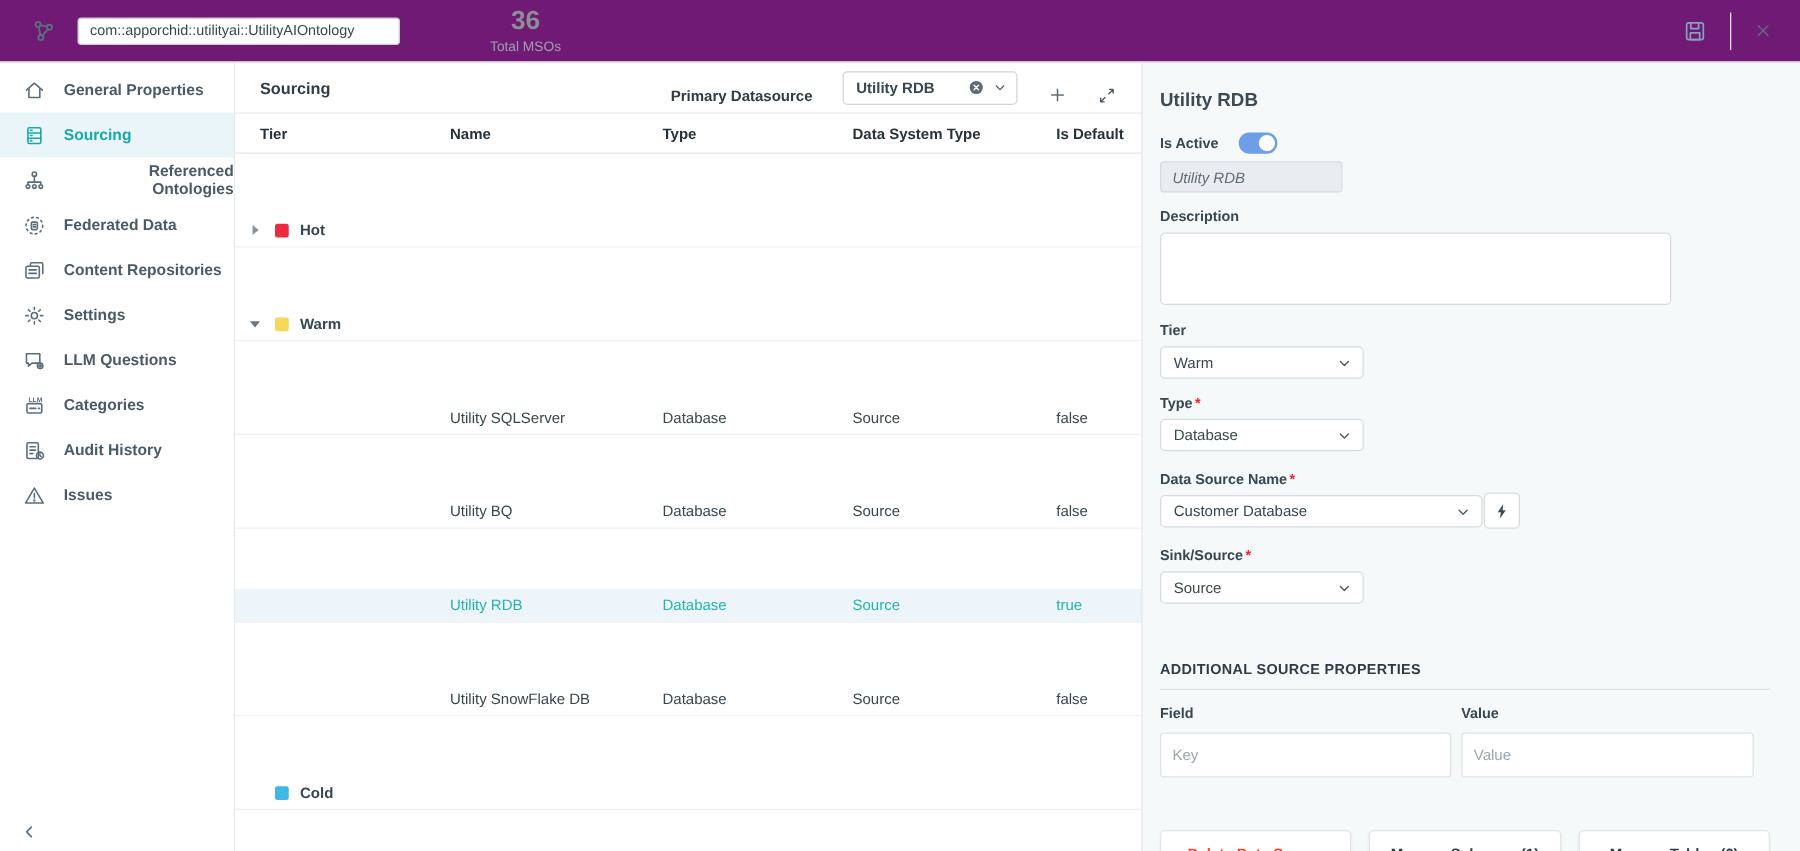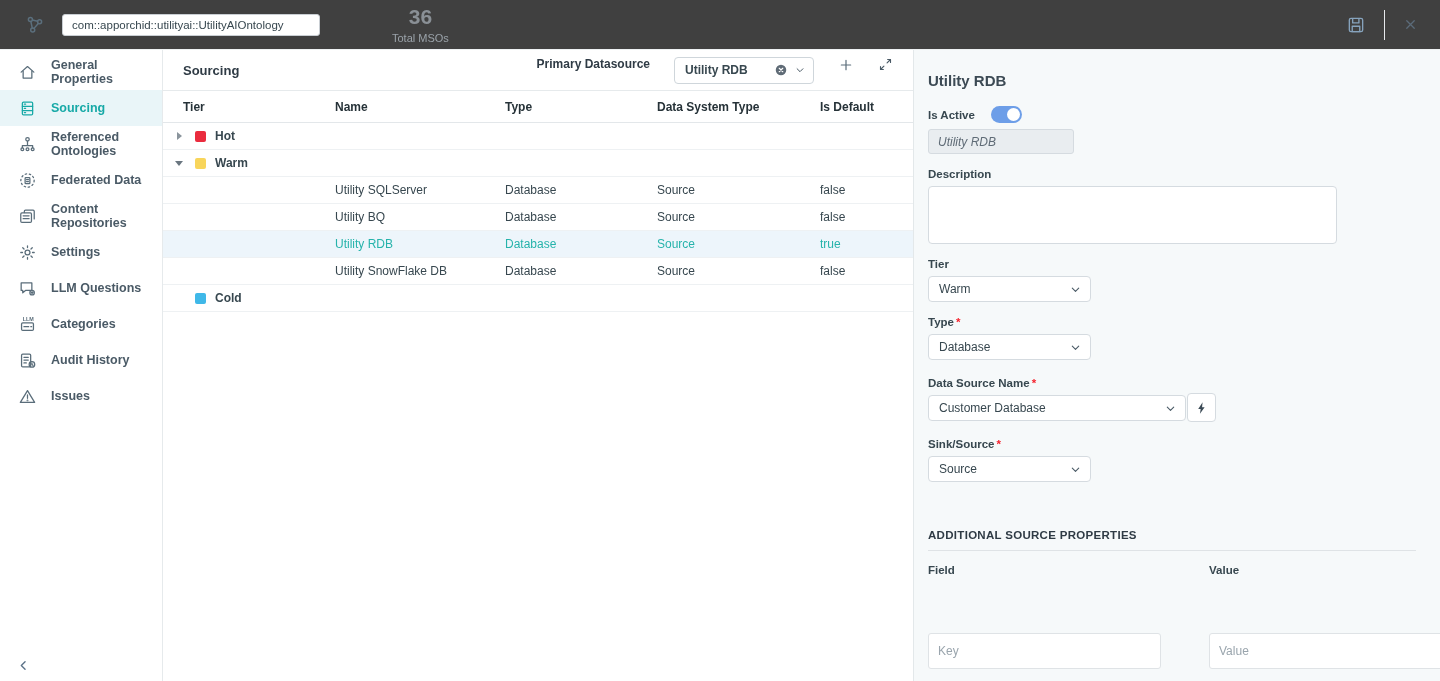--- a/index.html
+++ b/index.html
@@ -2,62 +2,62 @@
 <html><head>
 <meta charset="utf-8">
 <style>
   * { margin:0; padding:0; box-sizing:border-box; }
   html,body { width:1440px; height:681px; overflow:hidden; background:#fff;
     font-family:"Liberation Sans", sans-serif; color:#37474f; }
   svg { display:block; }
 
   
   .topbar { height:50px; display:flex; align-items:center; padding:0 22px 0 24px;
-    border-bottom:1px solid #eef1f3; background:#404040; }
+    border-bottom:1px solid #eef1f3; background:#701a75; }
   .molecule { color:#5b6f7d; margin-right:16px; }
   .ontology-input { width:258px; height:22px; border:1px solid #c9ced3; border-radius:3px;
     padding:0 9px; font-size:11.5px; color:#37474f; font-family:inherit; outline:none; }
   .mso { margin-left:72px; text-align:center; line-height:1.1; }
   .mso-num { font-size:21px; font-weight:700; color:#8a9096; }
   .mso-label { font-size:11px; color:#9aa2a9; margin-top:3px; }
   .topbar-right { margin-left:auto; display:flex; align-items:center; gap:18px; }
   .tb-divider { width:1px; height:30px; background:#e6e9ec; }
   .icon-btn { cursor:pointer; background:none; border:none; padding:0; color:#5b6b7a; }
 
   
   .content { display:flex; height:631px; }
 
   
-  .sidebar { width:163px; border-right:1px solid #e6eaec; position:relative;
-    padding-top:4px; background:#fff; flex:none; }
+  .sidebar { width:188px; border-right:1px solid #e6eaec; position:relative;
+    padding-top:4px; background:#fff; flex:none;text-align:right; }
   .side-item { height:36px; display:flex; align-items:center; padding-left:18px; gap:14px;
     font-size:12.5px; font-weight:700; color:#4a5a66; cursor:pointer; }
   .side-item.selected { background:#e9f5f8; color:#17a9a7; }
   .side-icon { width:19px; height:19px; color:#5a6d7a; flex:none; }
   .side-item.selected .side-icon { color:#17a9a7; }
   .collapse-btn { position:absolute; left:16px; bottom:8px; color:#5b7288; cursor:pointer; }
 
   
   .main { flex:1; display:flex; flex-direction:column; background:#fff; min-width:0; }
   .main-header { height:41px; display:flex; align-items:center; padding:0 20px;
     border-bottom:1px solid #e6eaec; flex:none; }
   .main-title { font-size:13px; font-weight:700; color:#2f3b45; }
-  .hdr-right { margin-left:auto; display:flex; align-items:flex-start; gap:24px; }
+  .hdr-right { margin-left:auto; display:flex; align-items:flex-end; gap:24px; }
   .pd-label { font-size:12px; font-weight:700; color:#2f3b45; }
   .pd-select { width:140px; height:27px; border:1px solid #cfd6db; border-radius:4px;
     display:flex; align-items:center; padding:0 8px 0 10px; gap:7px; cursor:pointer; background:#fff; }
   .pd-value { font-size:12px; font-weight:600; color:#37474f; flex:1; }
   .chev { width:10px; height:10px; color:#4a5a66; flex:none; }
 
   .thead { display:grid; grid-template-columns:152px 170px 152px 163px 1fr;
     padding-left:20px; height:32px; align-items:center; border-bottom:1px solid #e3e7ea;
     font-size:12px; font-weight:700; color:#263238; flex:none; }
   .trow { display:grid; grid-template-columns:162px 170px 152px 163px 1fr;
     padding-left:10px; height:27px; align-items:center; border-bottom:1px solid #eef1f3;
-    font-size:12px; color:#37474f; cursor:pointer; }
+    font-size:12px; color:#37474f; cursor:pointer;margin-top:48px; }
   .trow.selected { background:#edf5fb; color:#26b3ab; }
   .tier-cell { display:flex; align-items:center; }
   .caret { width:12px; margin-right:10px; display:flex; justify-content:center; }
   .caret.down::before { content:''; border-left:4.5px solid transparent;
     border-right:4.5px solid transparent; border-top:5.5px solid #6a7680; }
   .caret.right::before { content:''; border-top:4.5px solid transparent;
     border-bottom:4.5px solid transparent; border-left:5.5px solid #8a949c; }
   .tier-square { width:11px; height:11px; border-radius:2px; margin-right:9px; flex:none; }
   .tier-name { font-weight:600; color:#37474f; }
 
@@ -81,21 +81,21 @@
     display:flex; align-items:center; justify-content:space-between; padding:0 10px;
     font-size:12px; color:#37474f; margin-top:6px; cursor:pointer; }
   .sel.w163 { width:163px; } .sel.w258 { width:258px; }
   .m14 { margin-top:14px; } .m10 { margin-top:10px; } .m17 { margin-top:17px; }
   .dsn-row { display:flex; align-items:flex-end; gap:1px; }
   .bolt-btn { width:29px; height:29px; background:#fff; border:1px solid #d5dbe0;
     border-radius:4px; display:flex; align-items:center; justify-content:center;
     cursor:pointer; margin-bottom:-1px; }
   .section-title { margin-top:47px; font-size:11.5px; font-weight:700; color:#2f3b45;
     letter-spacing:.3px; padding-bottom:9px; border-bottom:1px solid #dfe3e6; }
-  .props-grid { display:grid; grid-template-columns:233px 234px; column-gap:8px; margin-top:13px;gap:48px; }
+  .props-grid { display:grid; grid-template-columns:233px 234px; column-gap:8px; margin-top:13px; }
   .prop-input { height:36px; border:1px solid #dfe3e6; border-radius:3px; background:#fff;
     padding:0 9px; font-size:12px; font-family:inherit; color:#37474f; margin-top:9px; outline:none; }
   .prop-input::placeholder { color:#9aa5ad; }
   .btn-row { display:flex; gap:14px; margin-top:42px; }
   .btn { height:37px; flex:1; background:#fff; border:1px solid #e3e6e9; border-radius:4px;
     font-weight:700; font-size:12px; color:#2f3b45; font-family:inherit; cursor:pointer;
     box-shadow:0 1px 2px rgba(0,0,0,.05); }
   .btn.danger { color:#f5413e; }
 </style>
 </head>

